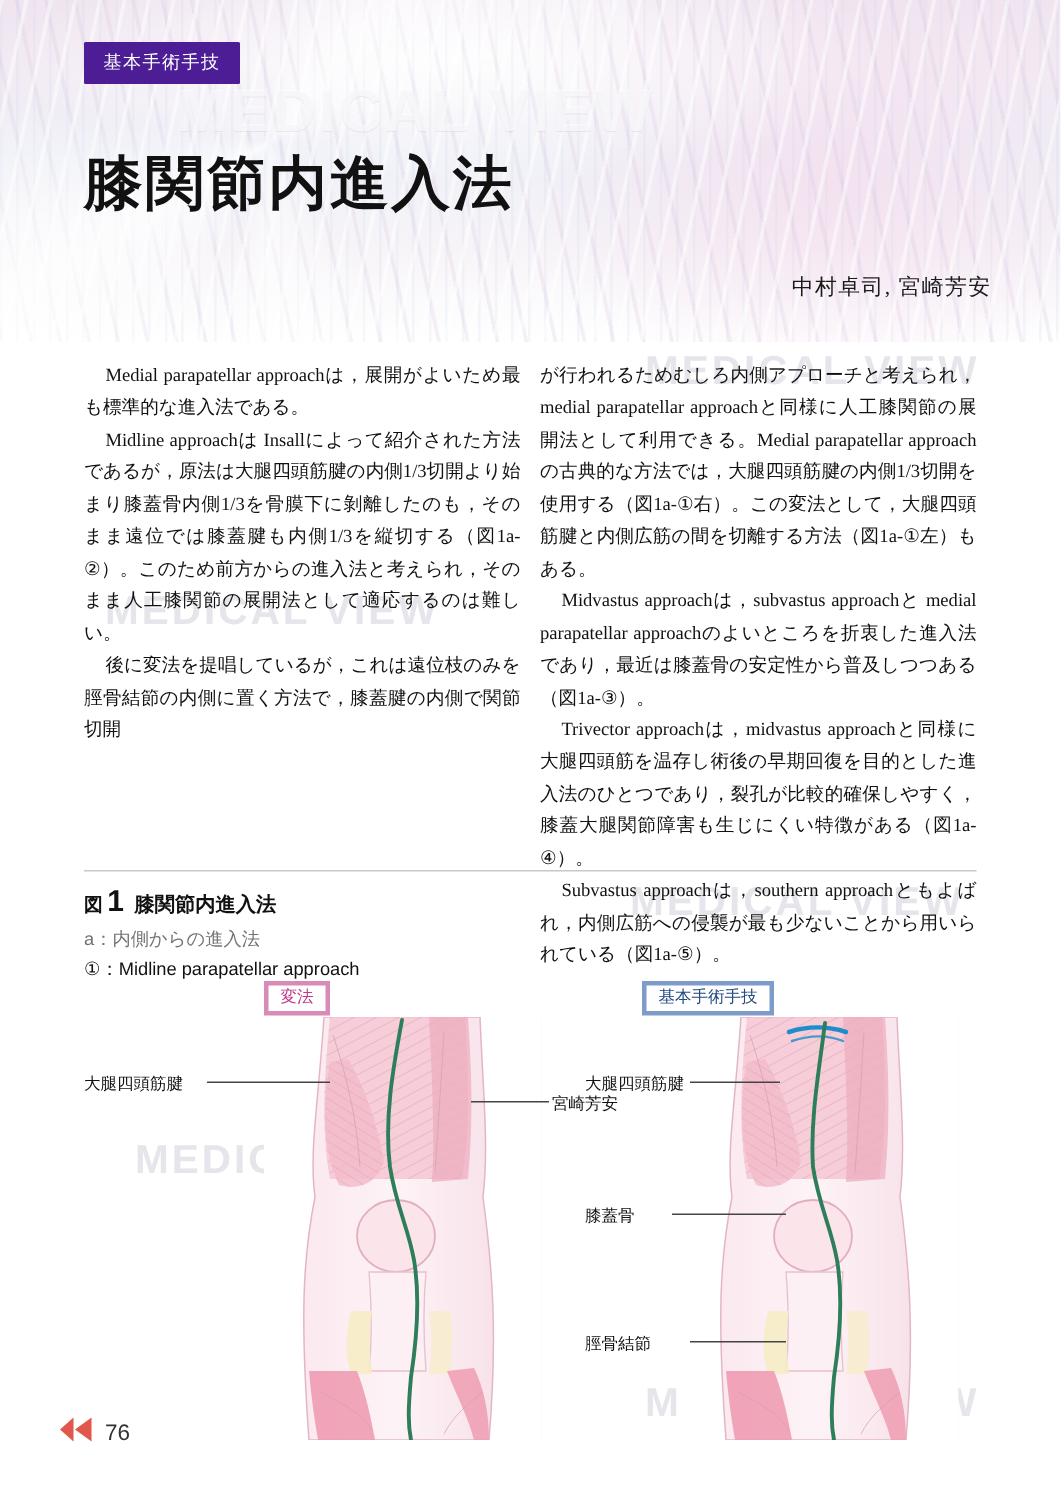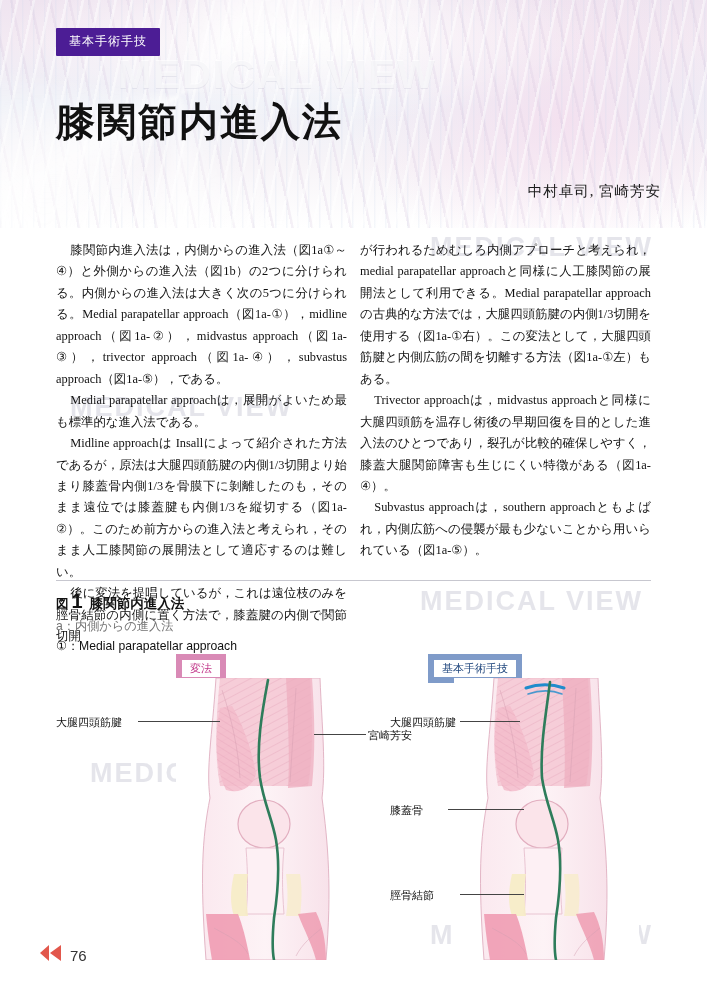--- a/index.html
+++ b/index.html
@@ -107,21 +107,21 @@
     font-family:"Liberation Sans", sans-serif;
     font-size:12.2px;color:#111;
   }
 
   .fig-wrap{position:absolute;left:56px;top:660px;width:595px;height:300px;}
 
   .lbl-box{
     position:absolute;
     font-family:"Liberation Sans", sans-serif;
     font-size:11px;text-align:center;
-    border:6px solid #4c1d95;
+    border:3px solid #4c1d95;
     background:#fff;
     padding:2px 8px 3px 8px;
     line-height:1.1;
   }
   .lbl-box.pink{border-color:#d98ab6;color:#c2388a;}
   .lbl-box.blue{border-color:#7f9bc9;color:#23497f;}
 
   .anat{
     position:absolute;top:18px;width:185px;height:282px;
     overflow:hidden;background:#fdf6f8;
@@ -157,40 +157,40 @@
   <div class="title">膝関節内進入法</div>
   <div class="authors">中村卓司, 宮崎芳安</div>
 
   <div class="wm-body wm1">MEDICAL VIEW</div>
   <div class="wm-body wm2">MEDICAL VIEW</div>
   <div class="wm-body wm3">MEDICAL VIEW</div>
   <div class="wm-body wm4">MEDICAL VIEW</div>
   <div class="wm-body wm5">MEDICAL VIEW</div>
 
   <div class="col left">
-    <p class="ind">膝関節内進入法は，内側からの進入法（図1a①～④）と外側からの進入法（図1b）の2つに分けられる。内側からの進入法は大きく次の5つに分けられる。Medial parapatellar approach（図1a-①），midline approach（図1a-②），midvastus approach（図1a-③），trivector approach（図1a-④），subvastus approach（図1a-⑤），である。</p>
     <p class="ind">Medial parapatellar approachは，展開がよいため最も標準的な進入法である。</p>
     <p class="ind">Midline approachは Insallによって紹介された方法であるが，原法は大腿四頭筋腱の内側1/3切開より始まり膝蓋骨内側1/3を骨膜下に剝離したのも，そのまま遠位では膝蓋腱も内側1/3を縦切する（図1a-②）。このため前方からの進入法と考えられ，そのまま人工膝関節の展開法として適応するのは難しい。</p>
     <p class="ind">後に変法を提唱しているが，これは遠位枝のみを脛骨結節の内側に置く方法で，膝蓋腱の内側で関節切開</p>
   </div>
 
   <div class="col right">
     <p>が行われるためむしろ内側アプローチと考えられ，medial parapatellar approachと同様に人工膝関節の展開法として利用できる。Medial parapatellar approachの古典的な方法では，大腿四頭筋腱の内側1/3切開を使用する（図1a-①右）。この変法として，大腿四頭筋腱と内側広筋の間を切離する方法（図1a-①左）もある。</p>
+    <p class="ind">Midvastus approachは，subvastus approachと medial parapatellar approachのよいところを折衷した進入法であり，最近は膝蓋骨の安定性から普及しつつある（図1a-③）。</p>
     <p class="ind">Trivector approachは，midvastus approachと同様に大腿四頭筋を温存し術後の早期回復を目的とした進入法のひとつであり，裂孔が比較的確保しやすく，膝蓋大腿関節障害も生じにくい特徴がある（図1a-④）。</p>
     <p class="ind">Subvastus approachは，southern approachともよばれ，内側広筋への侵襲が最も少ないことから用いられている（図1a-⑤）。</p>
   </div>
 
   <div class="fig-rule"></div>
   <div class="fig-head">
     <span class="zu">図</span>
     <span class="num">1</span>
     <span>膝関節内進入法</span>
   </div>
   <div class="fig-sub">a：内側からの進入法</div>
-  <div class="fig-sub2">①：Medial parapatellar approach</div>
+  <div class="fig-sub2">①：Midline parapatellar approach</div>
 
   <div class="fig-wrap">
 
     <div class="lbl-box pink" style="left:120px;top:-6px;">変法</div>
     <div class="lbl-box blue" style="left:372px;top:-6px;">基本手術手技</div>
 
     <div class="anat a">
       <svg width="185" height="282" viewBox="0 0 185 282">
         <defs>
           <linearGradient id="skinL" x1="0" y1="0" x2="1" y2="0">

